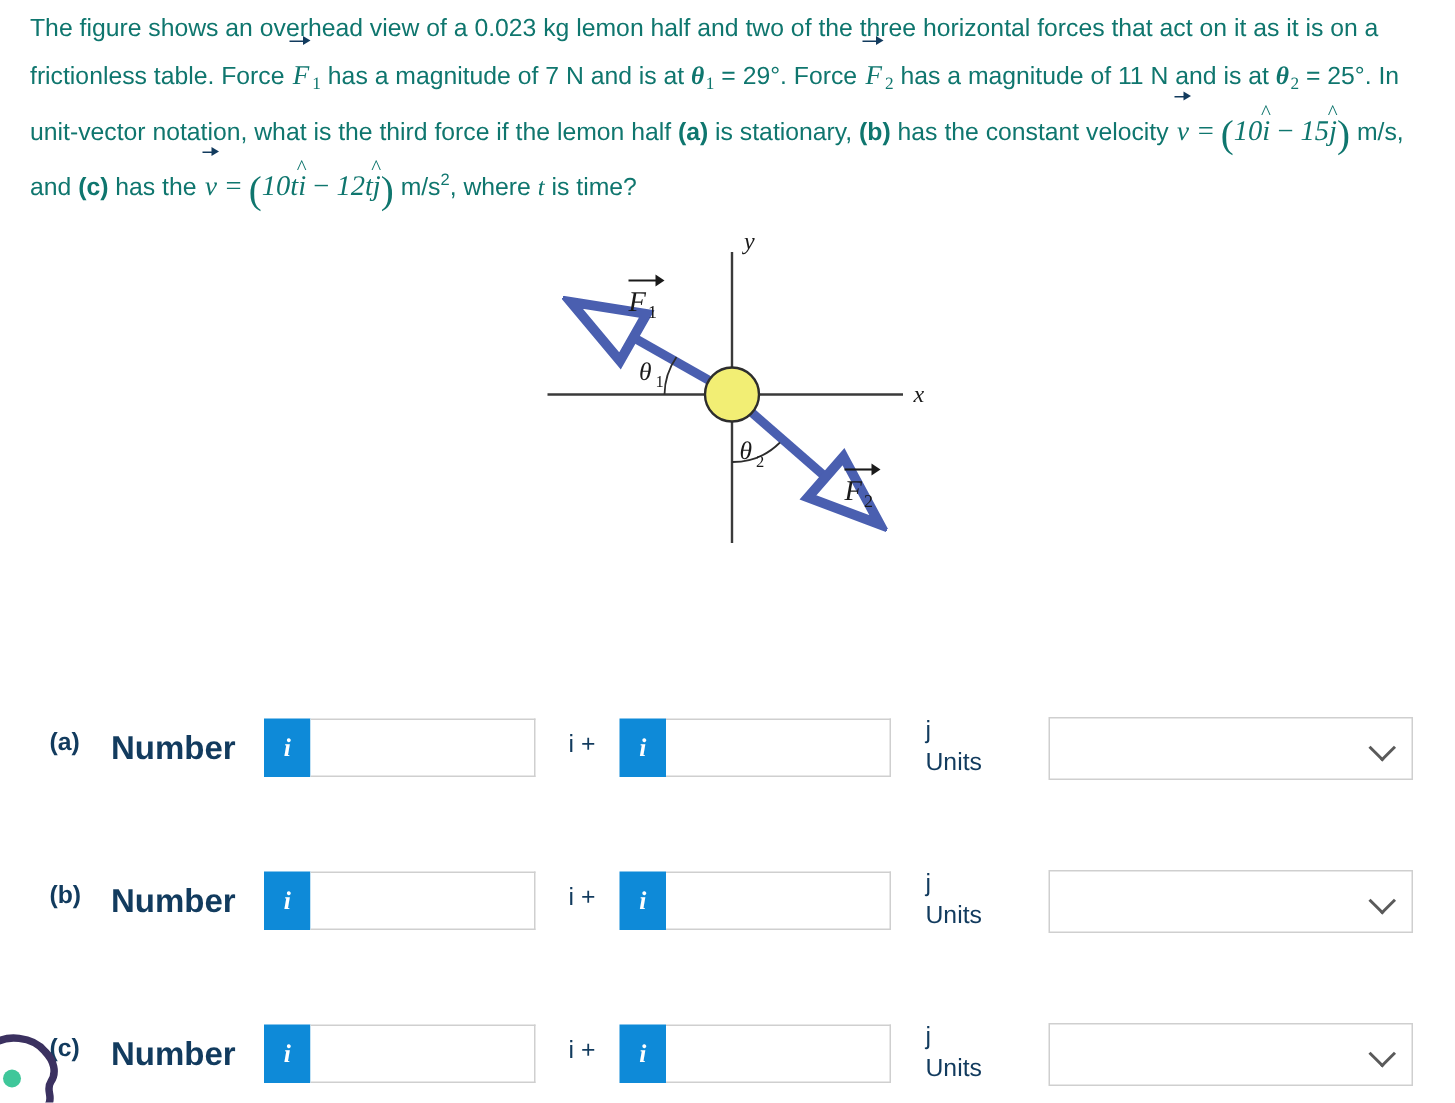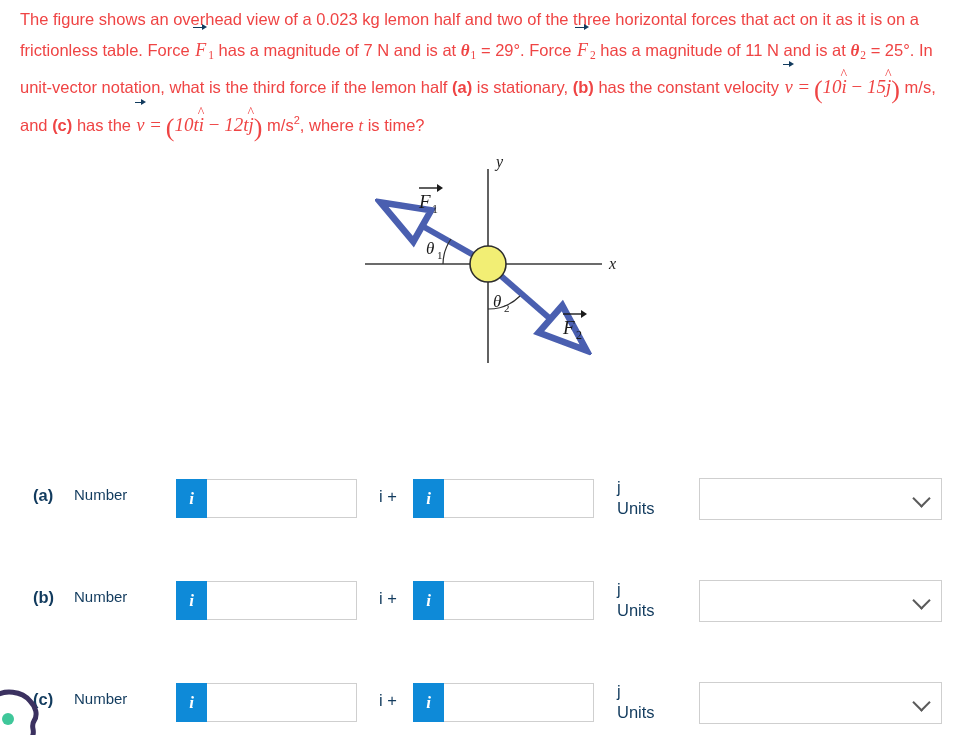--- a/index.html
+++ b/index.html
@@ -14,21 +14,21 @@
     color: #1b3a57;
     overflow: hidden;
     position: relative;
   }
 
   
   #problem-statement {
     padding: 4px 14px 0 20px;
     font-size: 16.5px;
     line-height: 31px;
-    color: #ef4444;
+    color: #0f766e;
     text-align: left;
   }
   .vec-arrow {
     position: relative;
     display: inline-block;
     font-style: italic;
     font-family: "Liberation Serif", serif;
     font-size: 18px;
     padding: 0 1px;
   }
@@ -125,23 +125,23 @@
     left: 33px;
     top: 24px;
     font-size: 16.5px;
     font-weight: bold;
     color: #123b5e;
   }
   .row-number-text {
     position: absolute;
     left: 74px;
     top: 24px;
-    font-size: 15px;
-    color: #123b5e;
-    font-weight: normal;
+    font-size: 22px;
+    color: #123b5e;
+    font-weight: bold;
   }
   .field-group {
     position: absolute;
     display: flex;
     align-items: stretch;
     height: 39px;
   }
   .field-group.first { left: 176px; top: 17px; }
   .field-group.second { left: 413px; top: 17px; }
   .info-btn {

